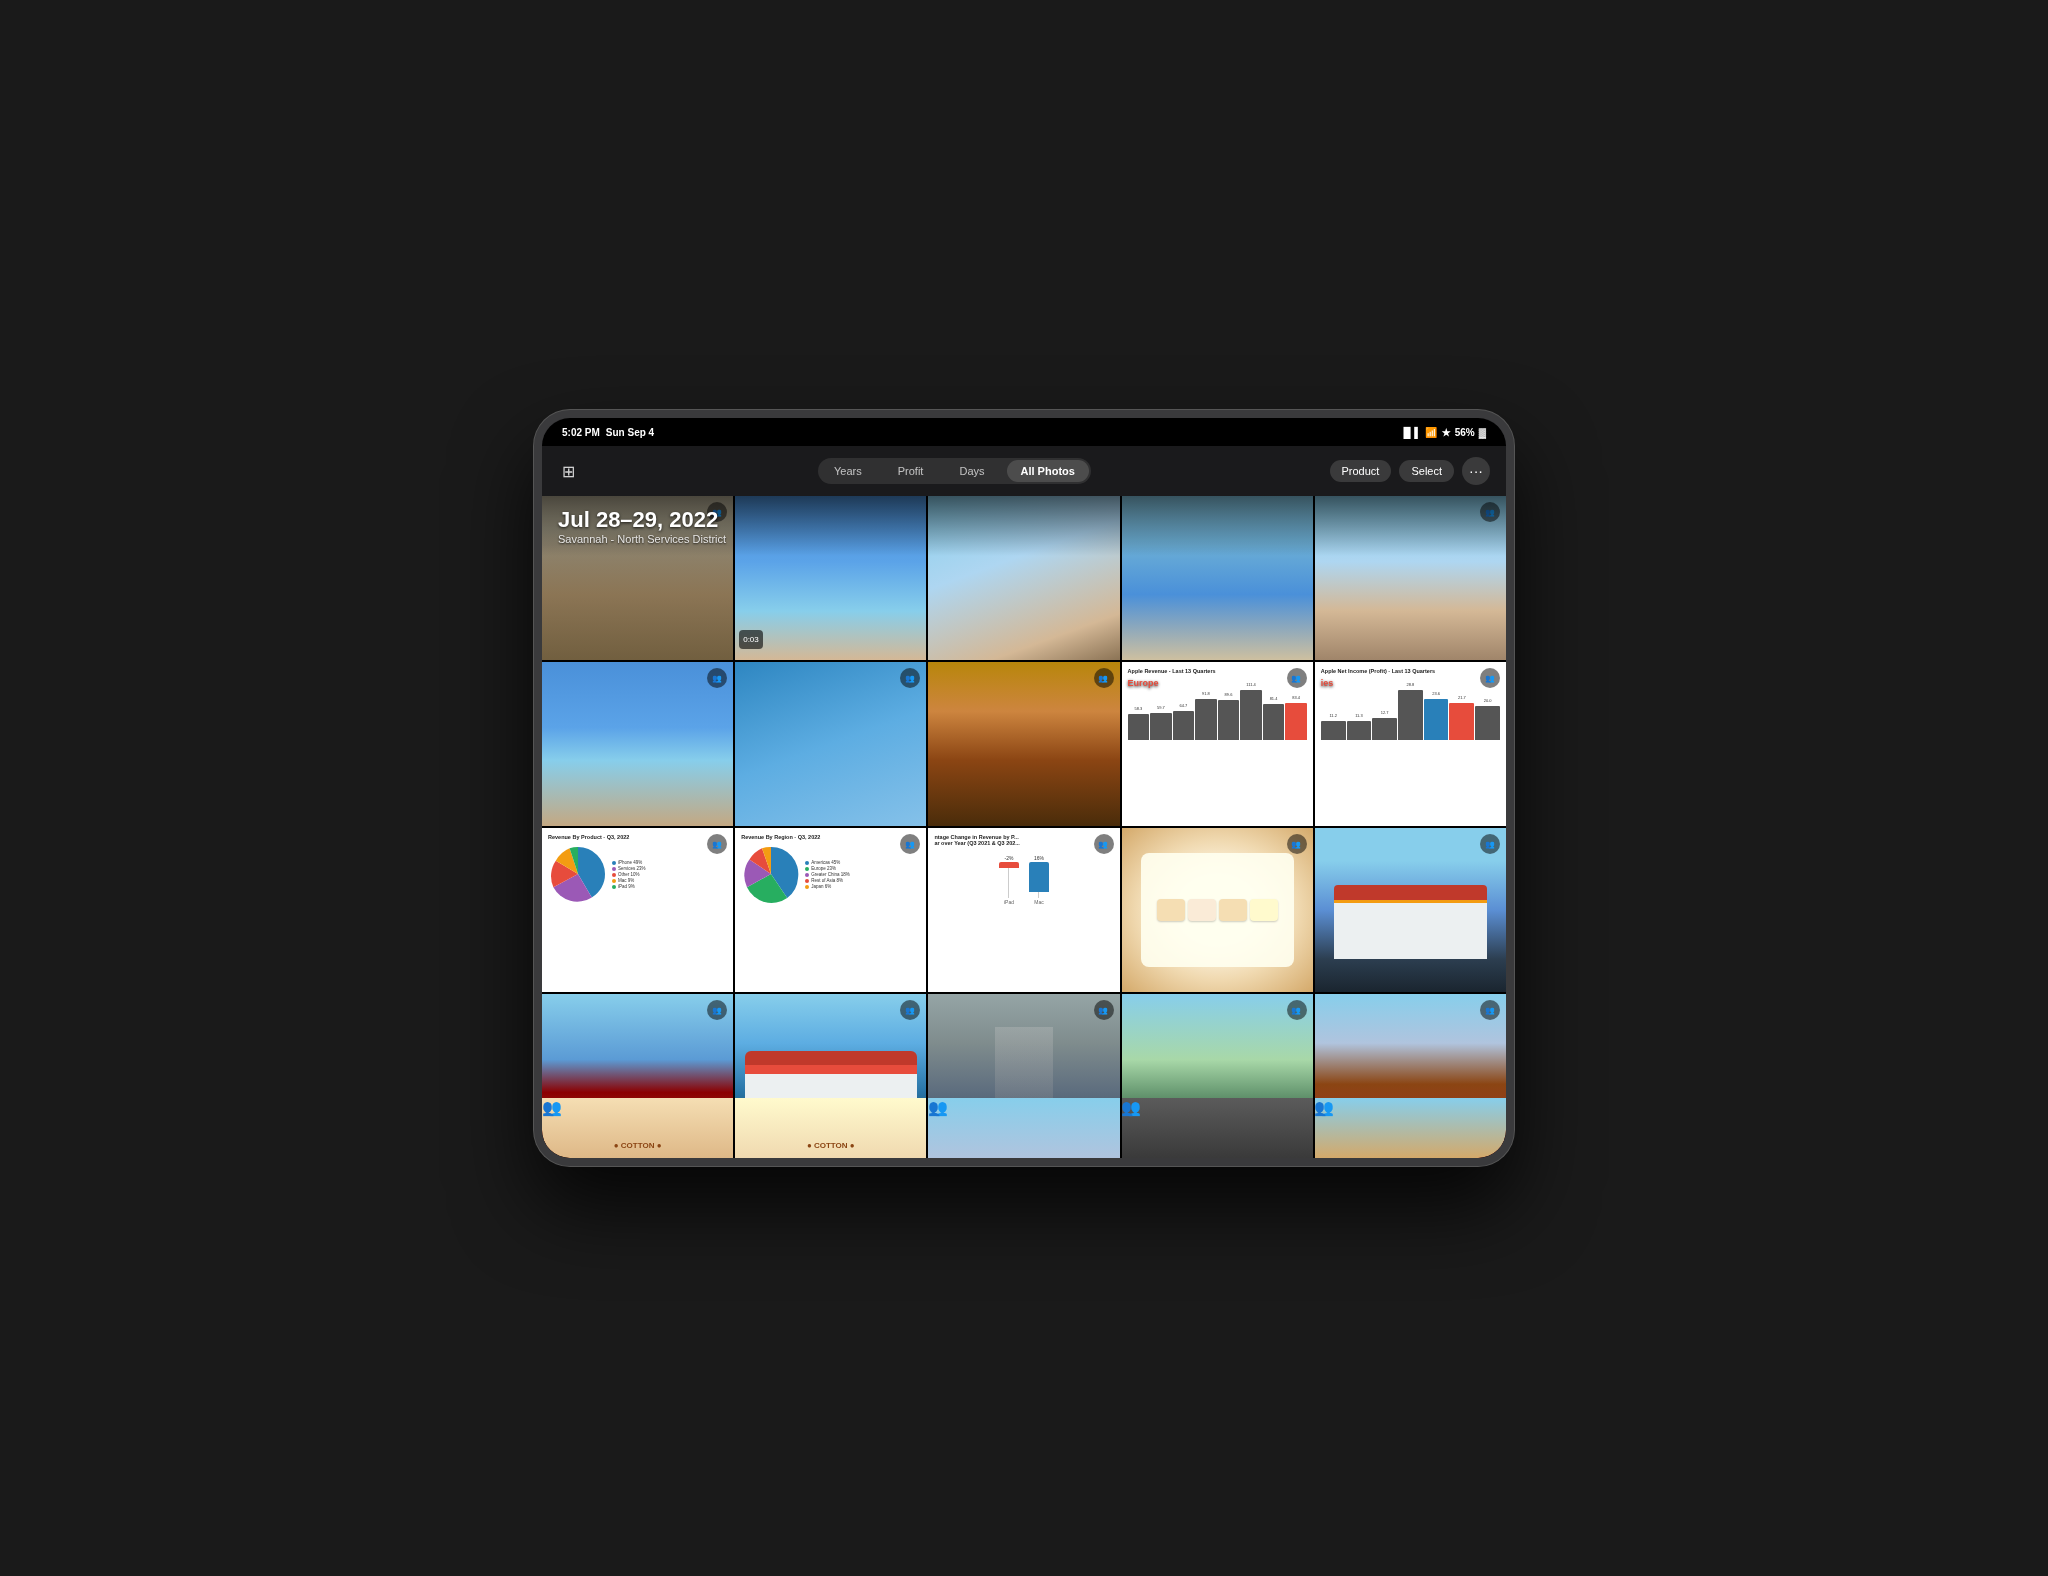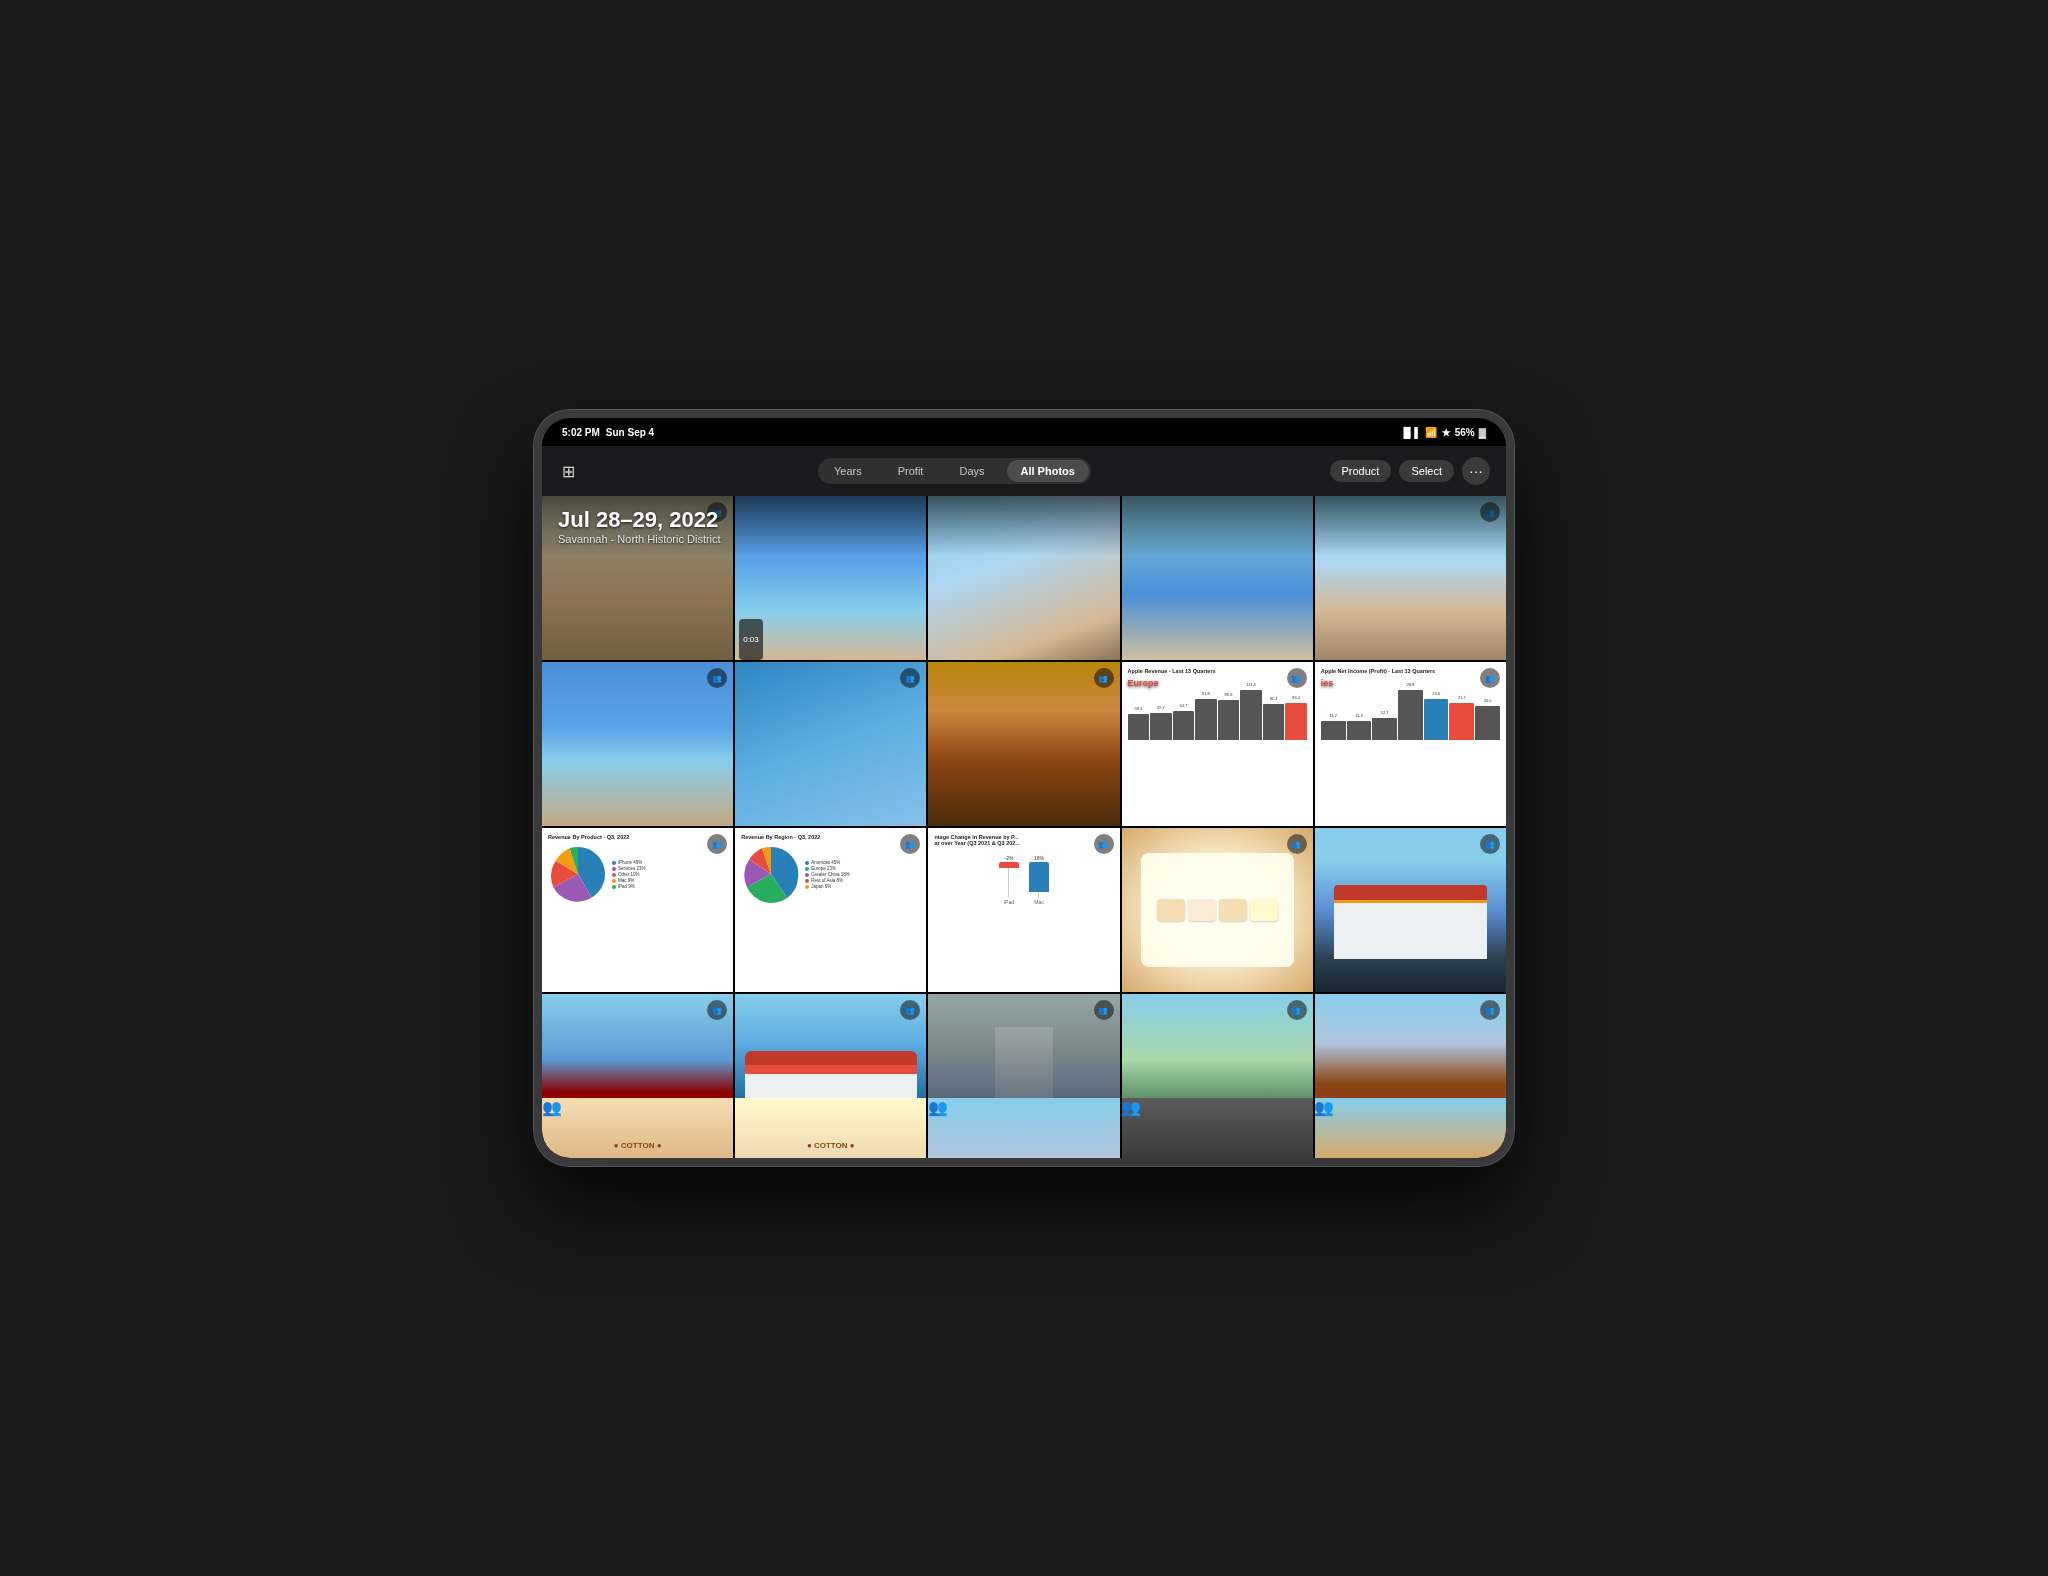--- a/index.html
+++ b/index.html
@@ -209,26 +209,26 @@
       display: flex;
       align-items: center;
       justify-content: center;
       color: white;
       font-size: 8px;
       z-index: 5;
     }
 
     .video-badge {
       position: absolute;
-      bottom: 0;
+      bottom: 11px;
       left: 4px;
       background: rgba(0,0,0,0.6);
       color: white;
       font-size: 8px;
-      padding: 16px 4px;
+      padding: 5px 4px;
       border-radius: 4px;
       z-index: 5;
     }
 
     
     .photo-beach1 { background: linear-gradient(180deg, #87ceeb 20%, #c4a882 60%, #8b7355 100%); }
     .photo-ocean1 { background: linear-gradient(180deg, #4a90d9 0%, #5ba3e8 40%, #87ceeb 70%, #d4b896 100%); }
     .photo-ocean2 { background: linear-gradient(160deg, #2e86c1 0%, #5dade2 50%, #aed6f1 100%); }
     .photo-ocean3 { background: linear-gradient(180deg, #1a5276 10%, #2980b9 40%, #7fb3d3 80%, #c4a882 100%); }
     .photo-interior { background: linear-gradient(180deg, #b8860b 0%, #cd853f 30%, #8b6914 60%, #5c4033 100%); }
@@ -334,21 +334,21 @@
         <button class="nav-btn">Product</button>
         <button class="nav-btn">Select</button>
         <button class="nav-btn-icon">···</button>
       </div>
     </div>
 
     <div class="main-content">
 
       <div class="date-header">
         <div class="date-title">Jul 28–29, 2022</div>
-        <div class="date-location">Savannah - North Historic District</div>
+        <div class="date-location">Savannah - North Services District</div>
       </div>
 
       <div class="photo-grid">
 
         <div class="photo-cell photo-beach1" style="grid-column:1; grid-row:1;">
           <div class="shared-icon">
             <span>👥</span>
           </div>
           <div style="width:100%;height:100%;background:linear-gradient(180deg,#c4a882 0%,#8b7355 30%,#6b5a3a 100%);opacity:0.8;"></div>
         </div>

